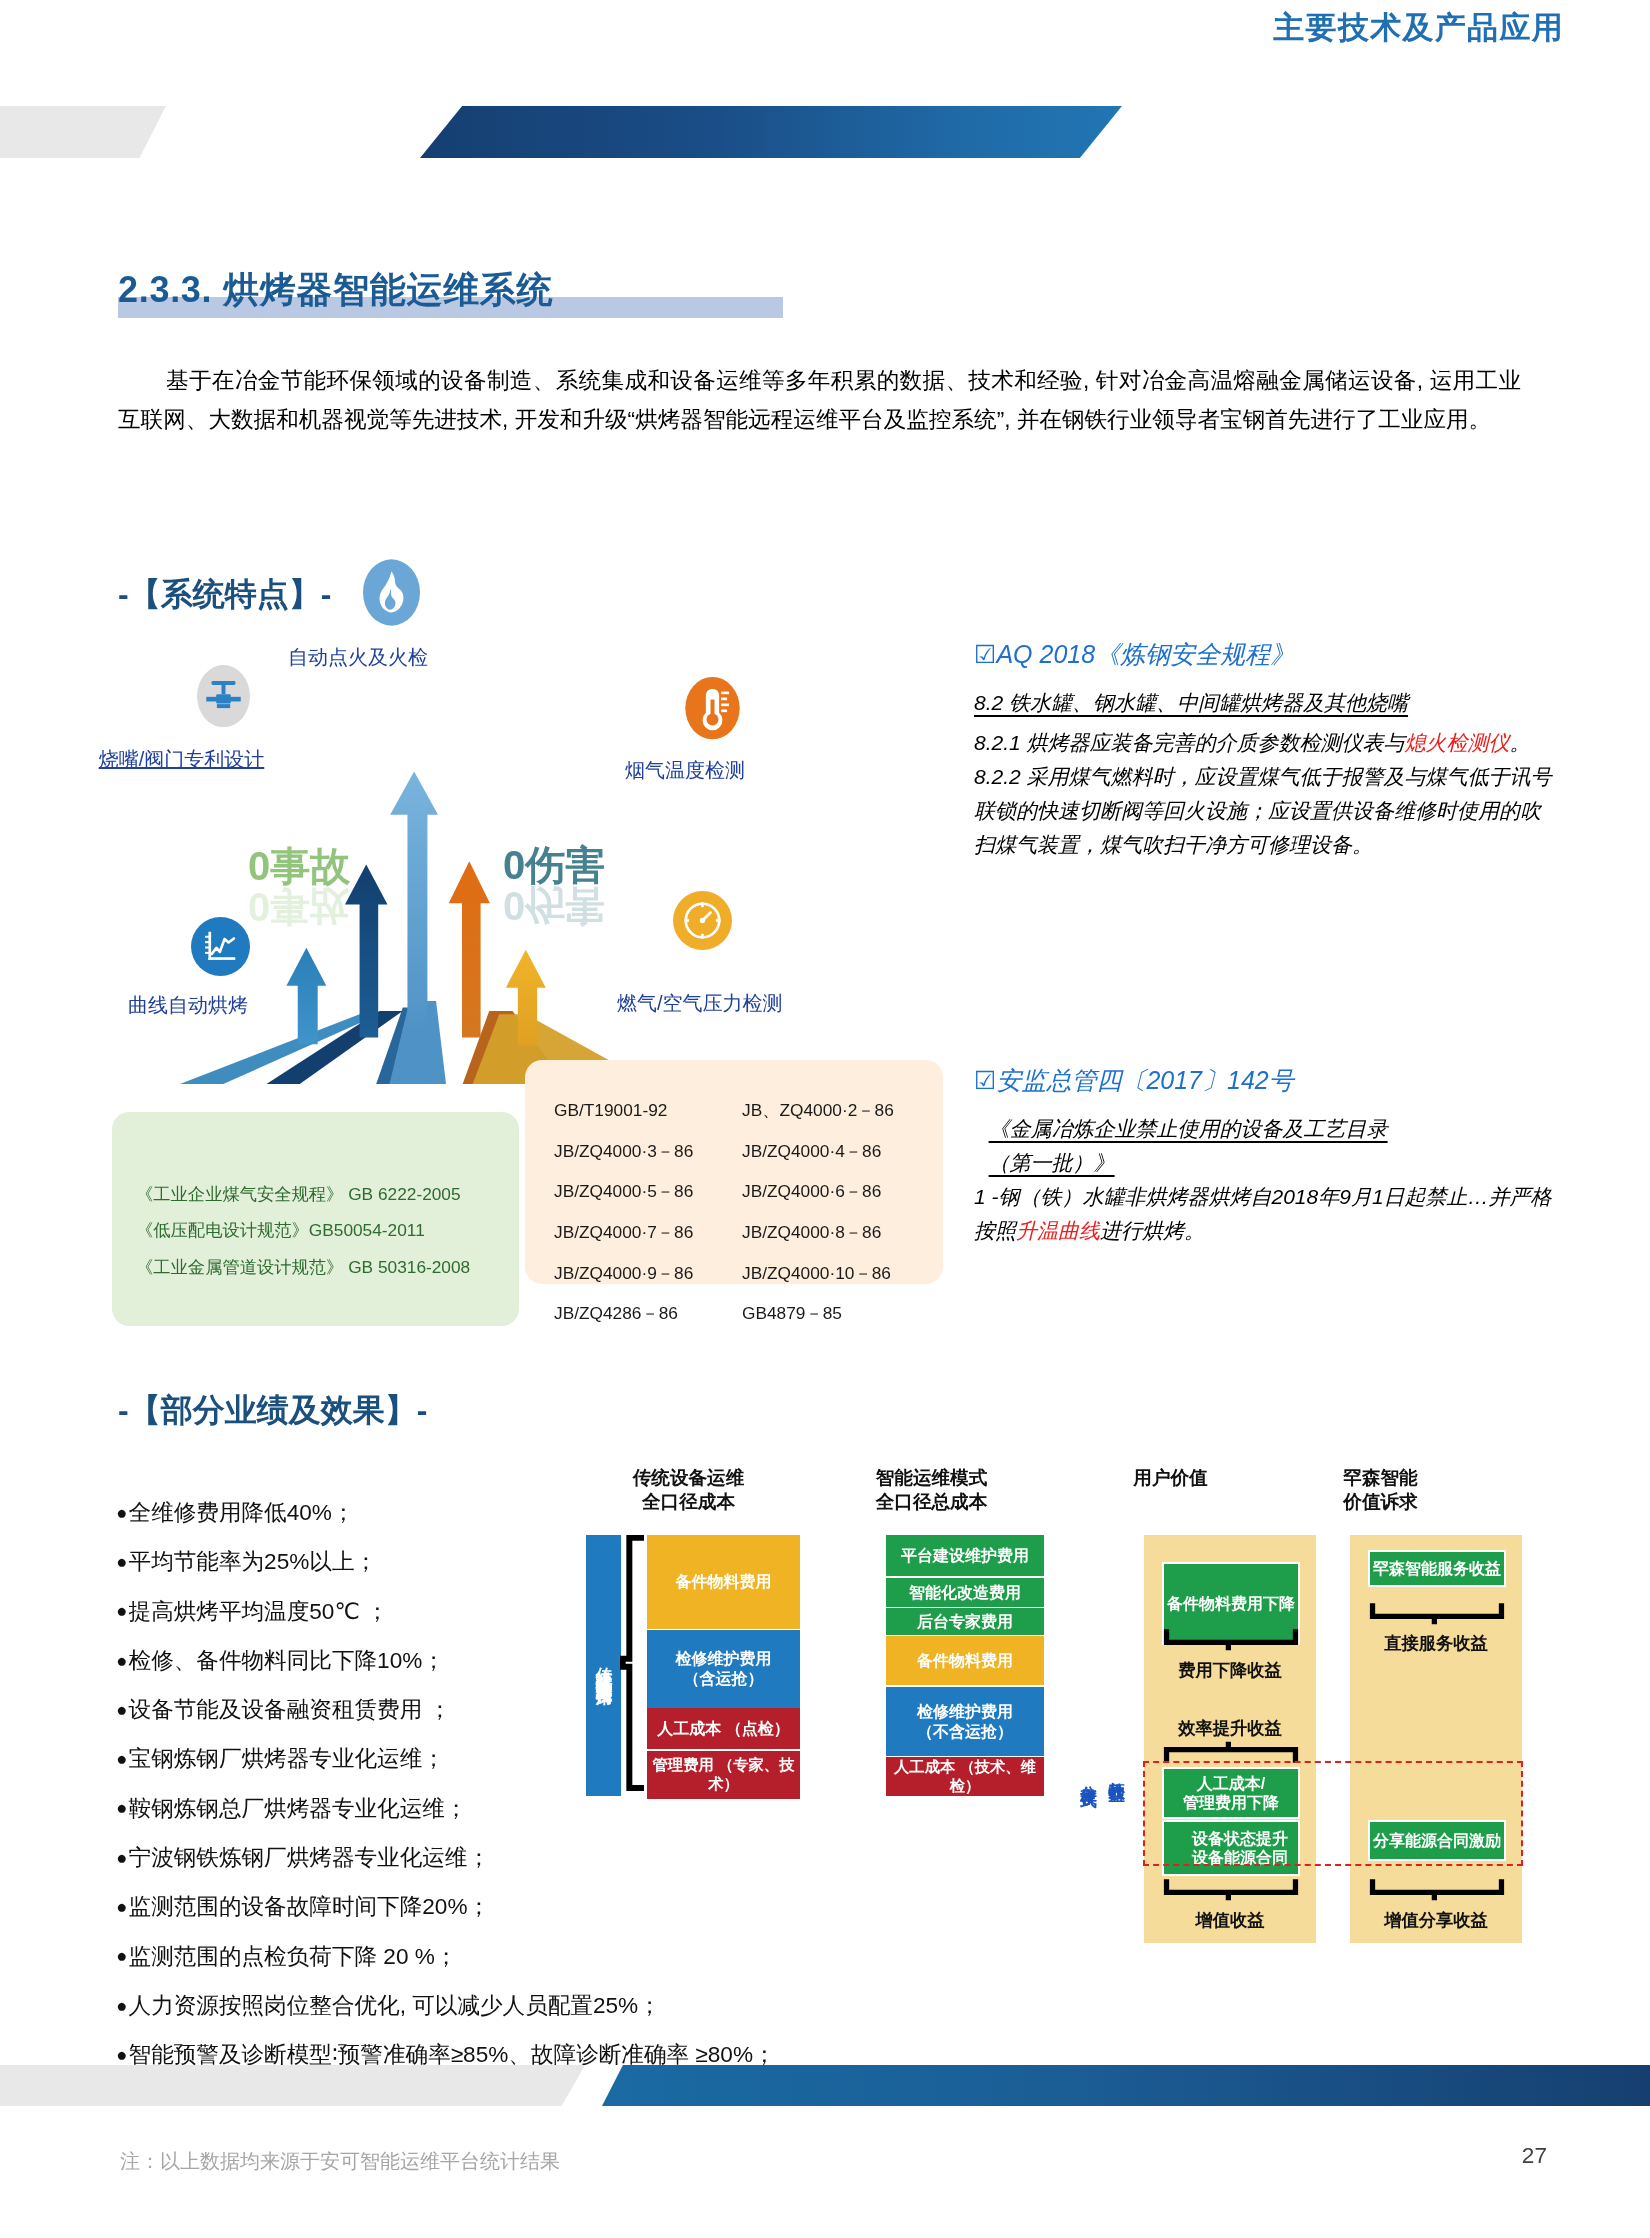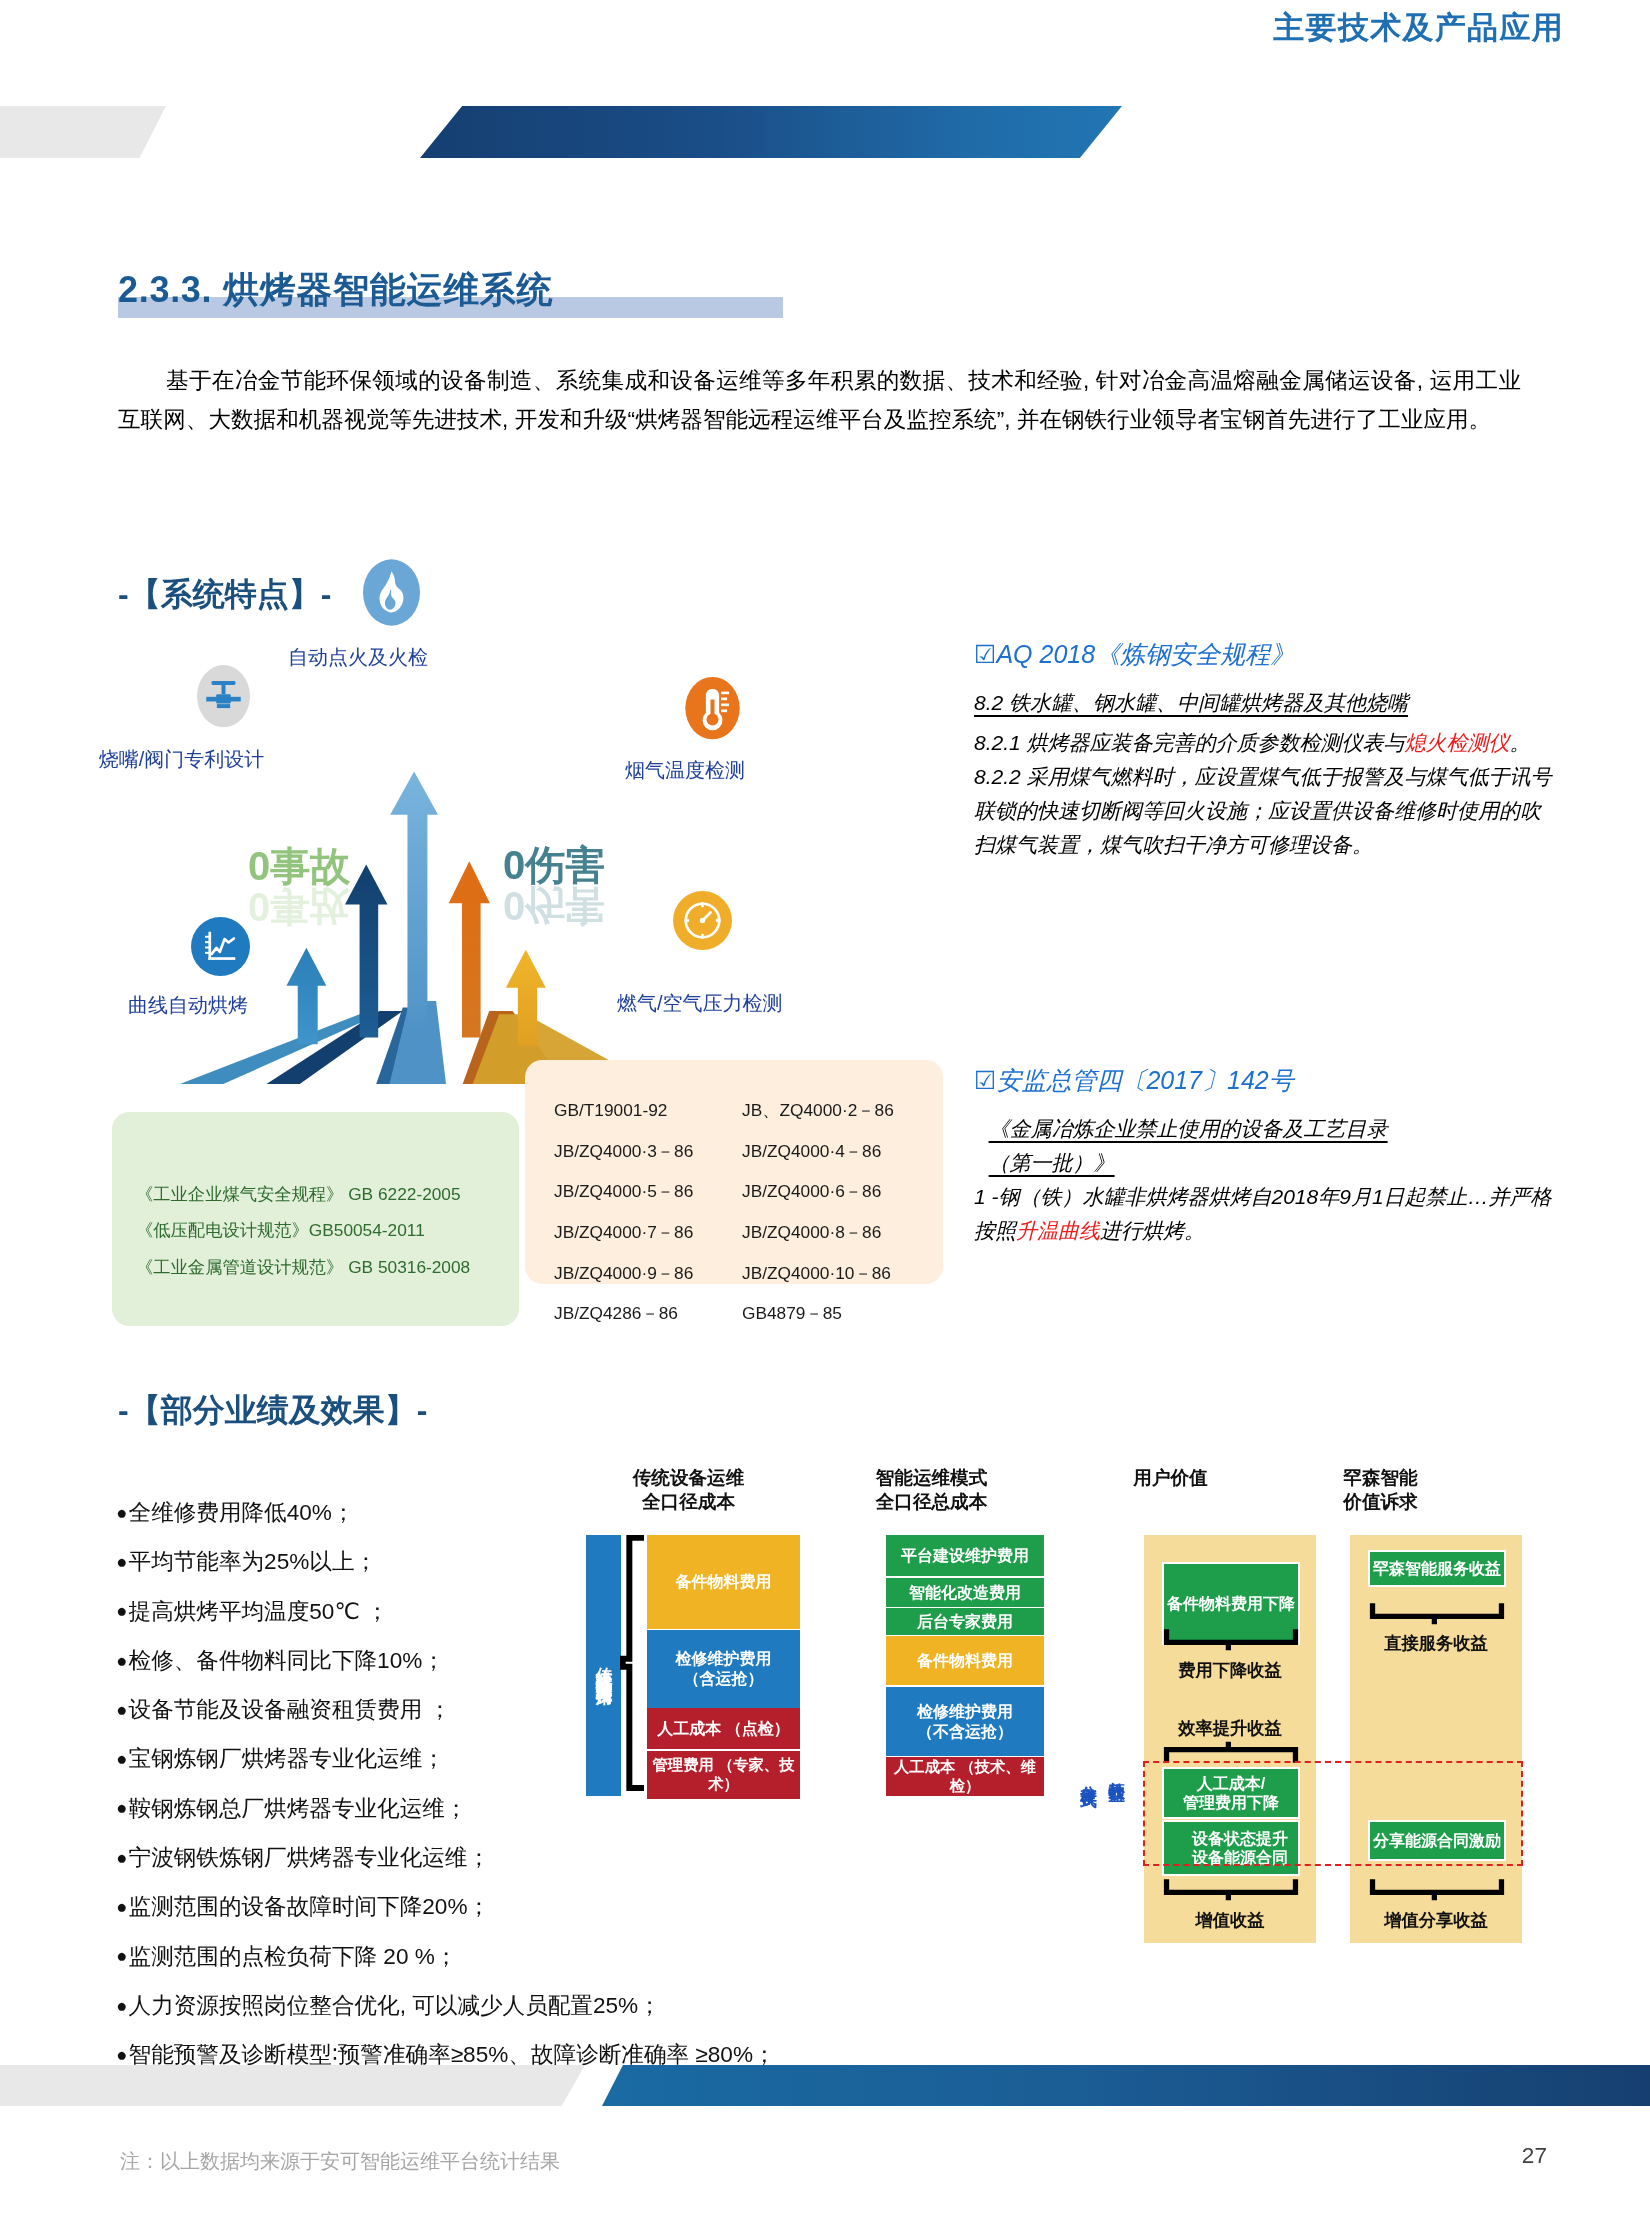--- a/index.html
+++ b/index.html
@@ -175,21 +175,21 @@
       <svg width="53" height="63" viewBox="0 0 80 95">
         <ellipse cx="40" cy="47" rx="40" ry="47" fill="#d9d9d9"></ellipse>
         <rect x="22" y="24" width="36" height="6" rx="2" fill="#2a82c4"></rect>
         <rect x="37" y="28" width="6" height="16" fill="#2a82c4"></rect>
         <rect x="29" y="44" width="22" height="14" rx="2" fill="#2a82c4"></rect>
         <rect x="14" y="48" width="16" height="7" fill="#2a82c4"></rect>
         <rect x="50" y="48" width="16" height="7" fill="#2a82c4"></rect>
         <rect x="30" y="59" width="20" height="6" fill="#2a82c4"></rect>
       </svg>
     </div>
-    <div class="flabel" style="left:-1.3px;top:174px;">烧嘴/阀门专利设计</div>
+    <div class="flabel" style="left:-1.3px;top:174px;text-decoration:underline;">烧嘴/阀门专利设计</div>
 
     <div class="ficon" style="left:585px;top:105px;">
       <svg width="55" height="63" viewBox="0 0 82 95">
         <ellipse cx="41" cy="47" rx="41" ry="47" fill="#e8741b"></ellipse>
         <path d="M41 18c-6 0-10 4-10 10v26a15 15 0 1 0 20 0V28c0-6-4-10-10-10z" fill="#fff"></path>
         <circle cx="41" cy="64" r="9" fill="#e8741b"></circle>
         <rect x="38" y="34" width="6" height="26" fill="#e8741b"></rect>
         <rect x="54" y="22" width="12" height="4" fill="#fff"></rect>
         <rect x="54" y="31" width="9" height="4" fill="#fff"></rect>
         <rect x="54" y="40" width="12" height="4" fill="#fff"></rect>

